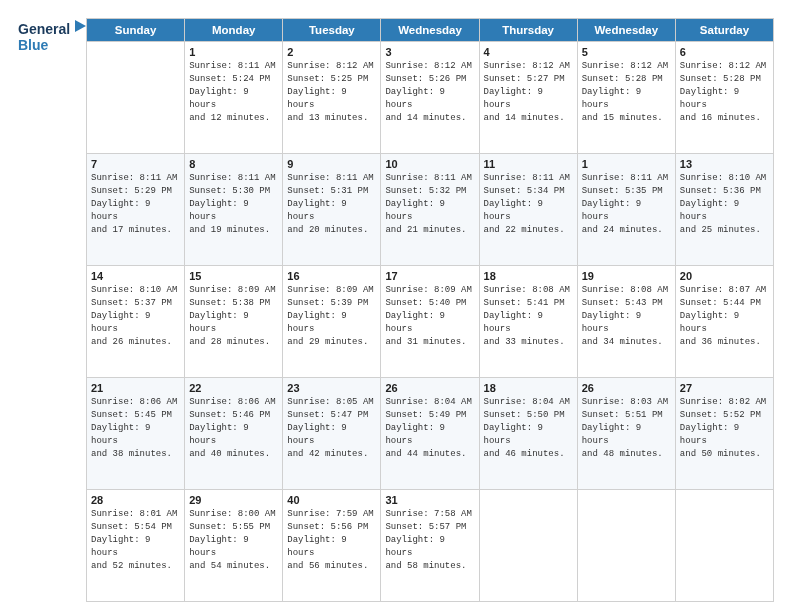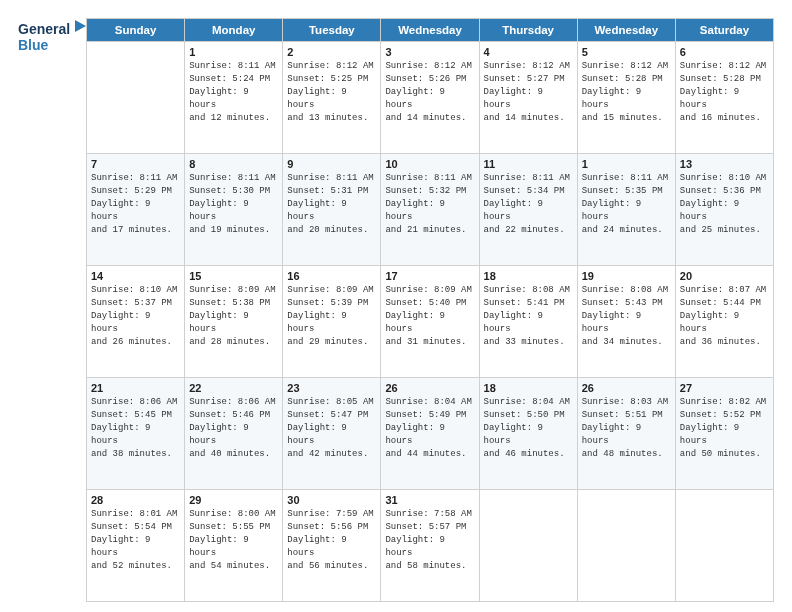--- a/index.html
+++ b/index.html
@@ -235,21 +235,21 @@
         <tr>
           <td>
             <span class="day-num">28</span>
             <div class="cell-text">Sunrise: 8:01 AM<br>Sunset: 5:54 PM<br>Daylight: 9 hours<br>and 52 minutes.</div>
           </td>
           <td>
             <span class="day-num">29</span>
             <div class="cell-text">Sunrise: 8:00 AM<br>Sunset: 5:55 PM<br>Daylight: 9 hours<br>and 54 minutes.</div>
           </td>
           <td>
-            <span class="day-num">30</span>
+            <span class="day-num">40</span>
             <div class="cell-text">Sunrise: 7:59 AM<br>Sunset: 5:56 PM<br>Daylight: 9 hours<br>and 56 minutes.</div>
           </td>
           <td>
             <span class="day-num">31</span>
             <div class="cell-text">Sunrise: 7:58 AM<br>Sunset: 5:57 PM<br>Daylight: 9 hours<br>and 58 minutes.</div>
           </td>
           <td class="empty-cell"></td>
           <td class="empty-cell"></td>
           <td class="empty-cell"></td>
         </tr>

